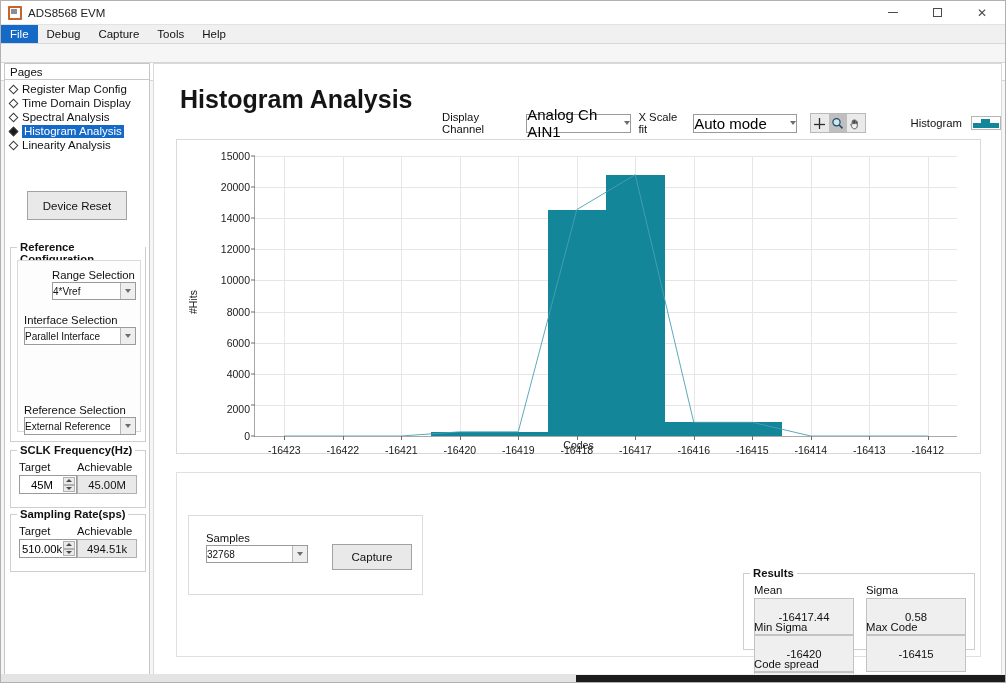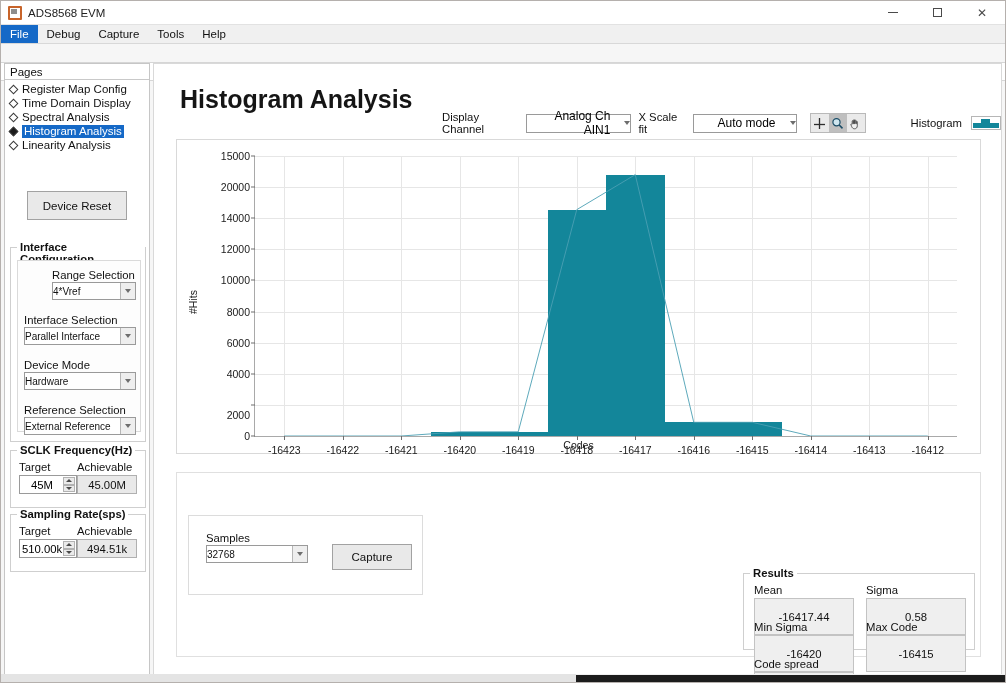--- a/index.html
+++ b/index.html
@@ -181,21 +181,21 @@
     position: absolute; left: 288px; top: 48px; height: 22px;
     display: flex; align-items: center; gap: 7px;
   }
   .tb-label { font-size: 11.3px; color: #111; }
   .tb-combo {
     height: 19px; background: #ffffff; border: 1px solid #9a9a9a;
     display: flex; align-items: center; position: relative;
   }
   .tb-combo.ch { width: 112px; }
   .tb-combo.xs { width: 110px; }
-  .tb-combo .cval { flex:1; text-align:right; font-size:12px; padding-right:14px; }
+  .tb-combo .cval { flex:1; text-align:left; font-size:15px; padding-right:14px; }
   .graph-tools { display: flex; margin-left: 6px; border: 1px solid #b9b9b9; background: #eaeaea; }
   .gtool {
     width: 18px; height: 18px; display:flex; align-items:center; justify-content:center;
     background: #eaeaea;
   }
   .gtool.sel { background: #bfbfbf; }
   .legend-wrap { display: flex; align-items: center; gap: 9px; margin-left: 38px; }
   .legend-label { font-size: 11.3px; color: #111; }
   .legend-swatch {
     width: 30px; height: 14px; border: 1px solid #b6b6b6; background: #ffffff;
@@ -334,44 +334,35 @@
       </div>
       <div class="page-row">
         <div class="diamond"></div>
         <div class="page-label">Linearity Analysis</div>
       </div>
     </div>
 
     <div class="device-reset">Device Reset</div>
 
     <div class="group iface-group">
-      <div class="glabel">Interface Configuration</div>
+      <div class="glabel">Reference Configuration</div>
       <div class="inner-box">
         <div class="field" style="top:8px;padding-left:28px;">
           <div class="field-label">Range Selection</div>
           <div class="combo">
             <div class="cval">4*Vref</div>
             <div class="carrow">
                 <div class="caret"></div>
               </div>
           </div>
         </div>
         <div class="field" style="top:53px;">
           <div class="field-label">Interface Selection</div>
           <div class="combo">
             <div class="cval">Parallel Interface</div>
-            <div class="carrow">
-                <div class="caret"></div>
-              </div>
-          </div>
-        </div>
-        <div class="field" style="top:98px;">
-          <div class="field-label">Device Mode</div>
-          <div class="combo">
-            <div class="cval">Hardware</div>
             <div class="carrow">
                 <div class="caret"></div>
               </div>
           </div>
         </div>
         <div class="field" style="top:143px;">
           <div class="field-label">Reference Selection</div>
           <div class="combo">
             <div class="cval">External Reference</div>
             <div class="carrow">
@@ -480,21 +471,21 @@
       </div>
     </div>
 
     <div class="chart-frame">
       <div class="ylabel">#Hits</div>
       <div class="plot" id="plot">
           <div class="ytick-mark" style="top: 280px;"></div>
           <div class="ytick-label" style="top: 280px;">0</div>
           <div class="gridline" style="top: 248.889px;"></div>
           <div class="ytick-mark" style="top: 248.889px;"></div>
-          <div class="ytick-label" style="top: 259px;">2000</div>
+          <div class="ytick-label" style="top: 253px;">2000</div>
           <div class="gridline" style="top: 217.778px;"></div>
           <div class="ytick-mark" style="top: 217.778px;"></div>
           <div class="ytick-label" style="top: 217.778px;">4000</div>
           <div class="gridline" style="top: 186.667px;"></div>
           <div class="ytick-mark" style="top: 186.667px;"></div>
           <div class="ytick-label" style="top: 186.667px;">6000</div>
           <div class="gridline" style="top: 155.556px;"></div>
           <div class="ytick-mark" style="top: 155.556px;"></div>
           <div class="ytick-label" style="top: 155.556px;">8000</div>
           <div class="gridline" style="top: 124.444px;"></div>

